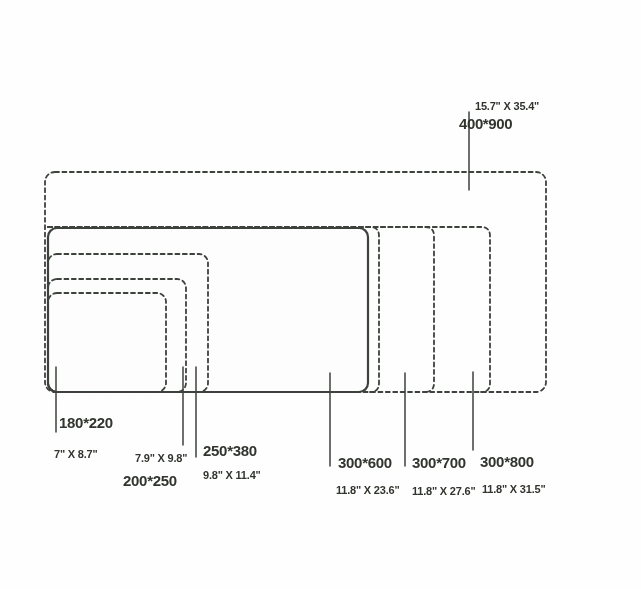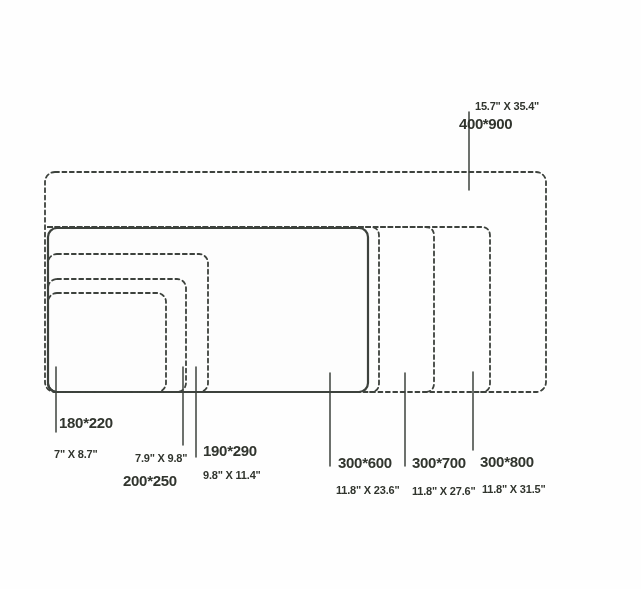--- a/index.html
+++ b/index.html
@@ -76,21 +76,21 @@
 
   <div class="lbl in" style="left:475px; top:100px;">15.7" X 35.4"</div>
   <div class="lbl mm big" style="left:459px; top:116px;">400*900</div>
 
   <div class="lbl mm" style="left:59px; top:415px;">180*220</div>
   <div class="lbl in" style="left:54px; top:448px;">7" X 8.7"</div>
 
   <div class="lbl mm" style="left:123px; top:429px;margin-top:44px;">200*250</div>
   <div class="lbl in" style="left:135px; top:452px;">7.9" X 9.8"</div>
 
-  <div class="lbl mm" style="left:203px; top:443px;">190*290</div>
+  <div class="lbl mm" style="left:203px; top:443px;">250*380</div>
   <div class="lbl in" style="left:203px; top:469px;">9.8" X 11.4"</div>
 
   <div class="lbl mm" style="left:338px; top:455px;">300*600</div>
   <div class="lbl in" style="left:336px; top:484px;">11.8" X 23.6"</div>
 
   <div class="lbl mm" style="left:412px; top:455px;">300*700</div>
   <div class="lbl in" style="left:412px; top:485px;">11.8" X 27.6"</div>
 
   <div class="lbl mm" style="left:480px; top:454px;">300*800</div>
   <div class="lbl in" style="left:482px; top:483px;">11.8" X 31.5"</div>

